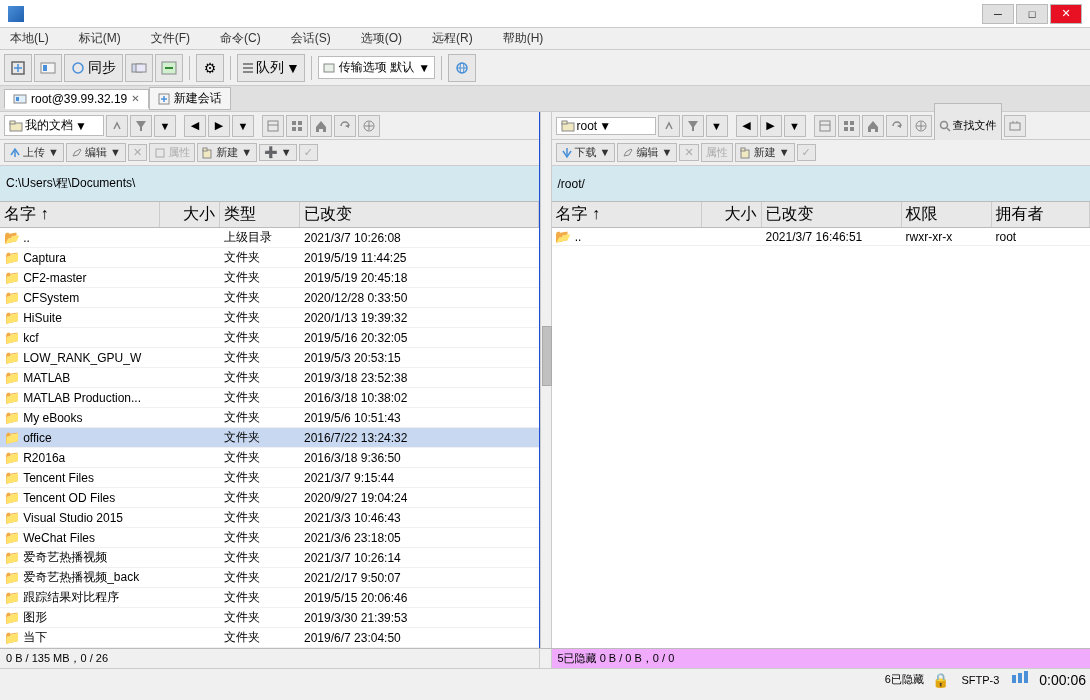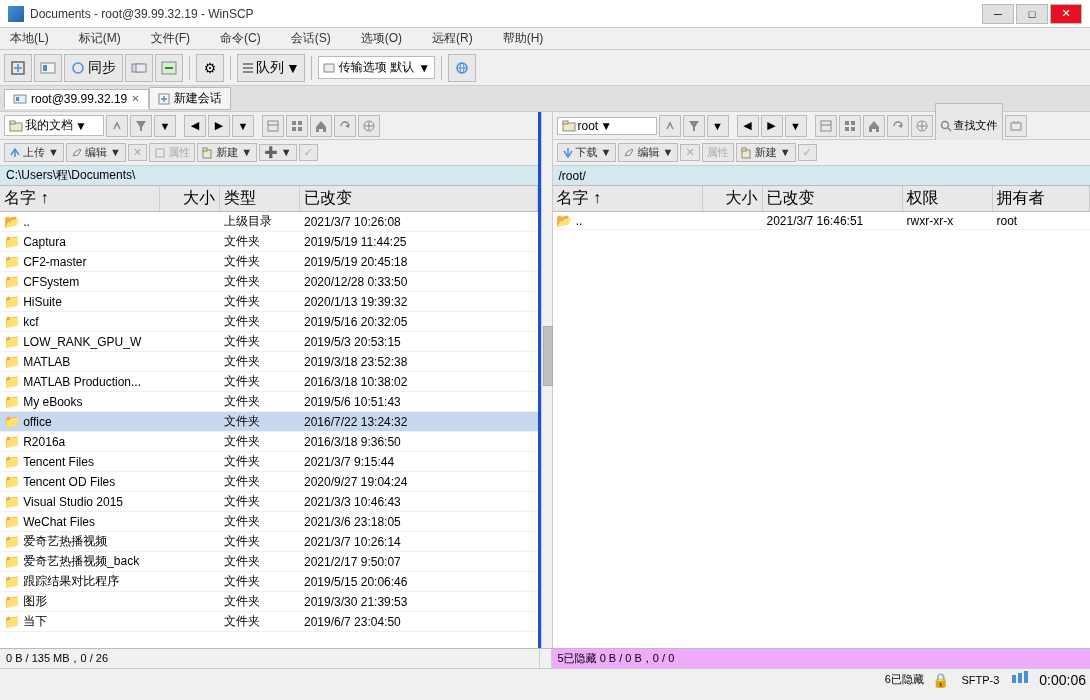--- a/index.html
+++ b/index.html
@@ -27,31 +27,31 @@
     
     .session-tabs { background: #e0e0e0; display: flex; align-items: center; padding: 2px 4px; border-bottom: 1px solid #ccc; height: 26px; gap: 0; }
     .session-tab { display: flex; align-items: center; gap: 4px; padding: 2px 8px; background: #f5f5f5; border: 1px solid #bbb; cursor: pointer; font-size: 12px; }
     .session-tab.active { background: white; border-bottom-color: white; }
     .session-tab-close { font-size: 10px; color: #666; cursor: pointer; }
 
     
     .main-content { display: flex; height: calc(700px - 28px - 22px - 36px - 26px - 30px - 22px); }
 
     
-    .panel { flex: 1; display: flex; flex-direction: column; border-right: 3px solid #1d4ed8; }
+    .panel { flex: 1; display: flex; flex-direction: column; border-right: 1px solid #1d4ed8; }
     .panel-right { border-right: none; }
     .panel-toolbar { background: #f0f0f0; display: flex; align-items: center; padding: 1px 4px; border-bottom: 1px solid #ccc; height: 28px; gap: 2px; }
     .panel-dropdown { display: flex; align-items: center; border: 1px solid #bbb; background: white; padding: 1px 4px; cursor: pointer; font-size: 12px; gap: 2px; min-width: 100px; }
     .panel-nav-btn { width: 22px; height: 22px; background: #e8e8e8; border: 1px solid #bbb; cursor: pointer; display: flex; align-items: center; justify-content: center; font-size: 11px; }
     .panel-action-toolbar { background: #f0f0f0; display: flex; align-items: center; padding: 1px 4px; border-bottom: 1px solid #ccc; height: 26px; gap: 2px; }
     .panel-action-btn { display: flex; align-items: center; gap: 2px; padding: 1px 4px; background: #e8e8e8; border: 1px solid #bbb; cursor: pointer; font-size: 11px; color: #333; }
     .panel-action-btn.disabled { color: #aaa; cursor: default; }
 
     
-    .path-bar { background: #d4e8f0; padding: 2px 6px; font-size: 12px; border-bottom: 1px solid #bbb; height: 20px; display: flex; align-items: center; }
+    .path-bar { background: #d4e8f0; padding: 2px 6px; font-size: 12px; border-bottom: 1px solid #bbb; height: 36px; display: flex; align-items: center; }
 
     
     .file-list { flex: 1; overflow-y: auto; background: white; }
     .file-list-header { display: flex; background: #e8e8e8; border-bottom: 1px solid #bbb; position: sticky; top: 0; }
     .file-list-header-cell { padding: 2px 4px; font-size: 16px; border-right: 1px solid #ccc; cursor: pointer; white-space: nowrap; user-select: none; }
     .file-row { display: flex; align-items: center; border-bottom: 1px solid #f0f0f0; }
     .file-row.selected { background: #c8d8f0; }
     .file-cell { padding: 1px 4px; font-size: 12px; white-space: nowrap; overflow: hidden; text-overflow: ellipsis; }
 
     
@@ -76,21 +76,20 @@
     .col-owner-right { flex: 1; }
 
     .search-btn { display: flex; align-items: center; gap: 2px; padding: 14px 4px; background: #e8e8e8; border: 1px solid #bbb; cursor: pointer; font-size: 11px; }
   </style>
 </head>
 <body>
 
 <div class="titlebar">
   <div class="titlebar-left">
     <span class="titlebar-icon" style="background:linear-gradient(135deg,#4a90d9,#2060b0);width:16px;height:16px;display:inline-block;"></span>
-    <span class="titlebar-title">Documents - root@39.99.32.19 - WinSCP</span>
   </div>
   <div class="titlebar-controls">
     <div class="titlebar-btn">─</div>
     <div class="titlebar-btn">□</div>
     <div class="titlebar-btn close">✕</div>
   </div>
 </div>
 
 <div class="menubar">
   <span class="menubar-item">本地(L)</span>

